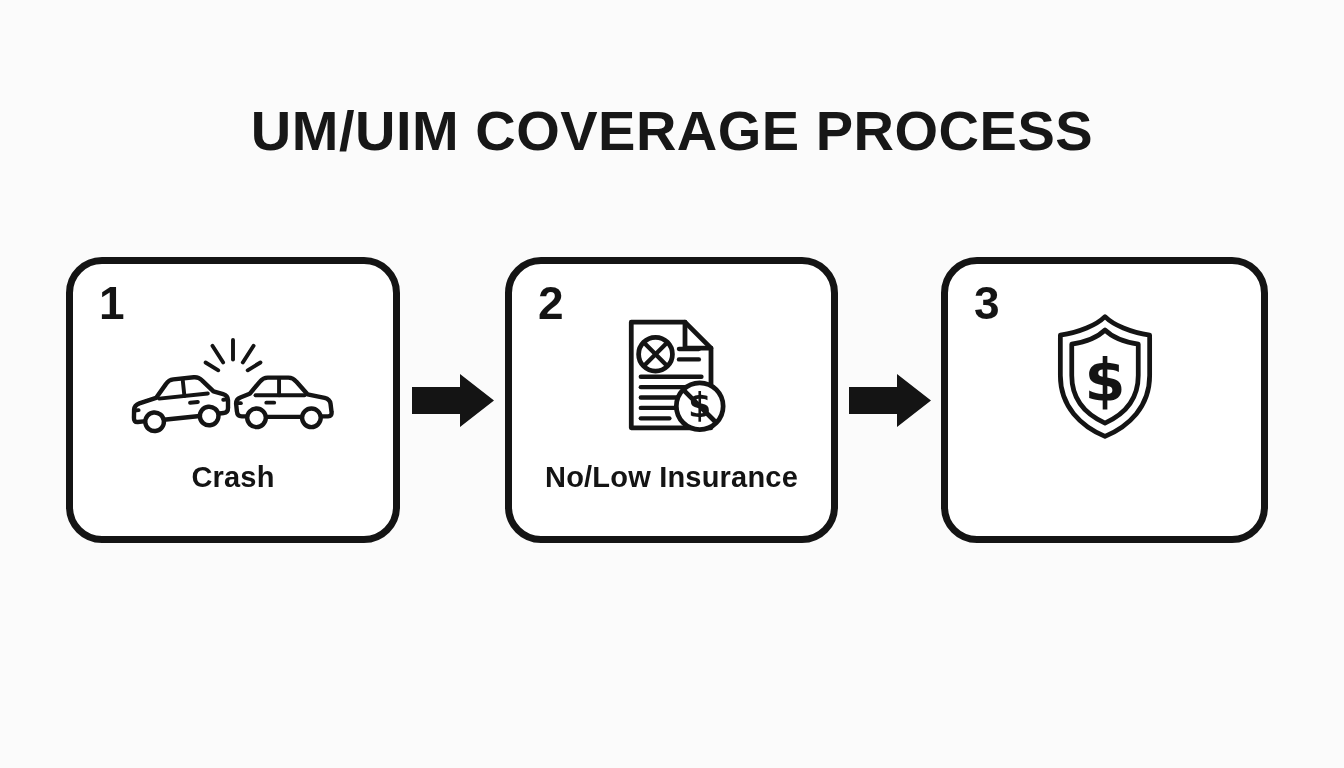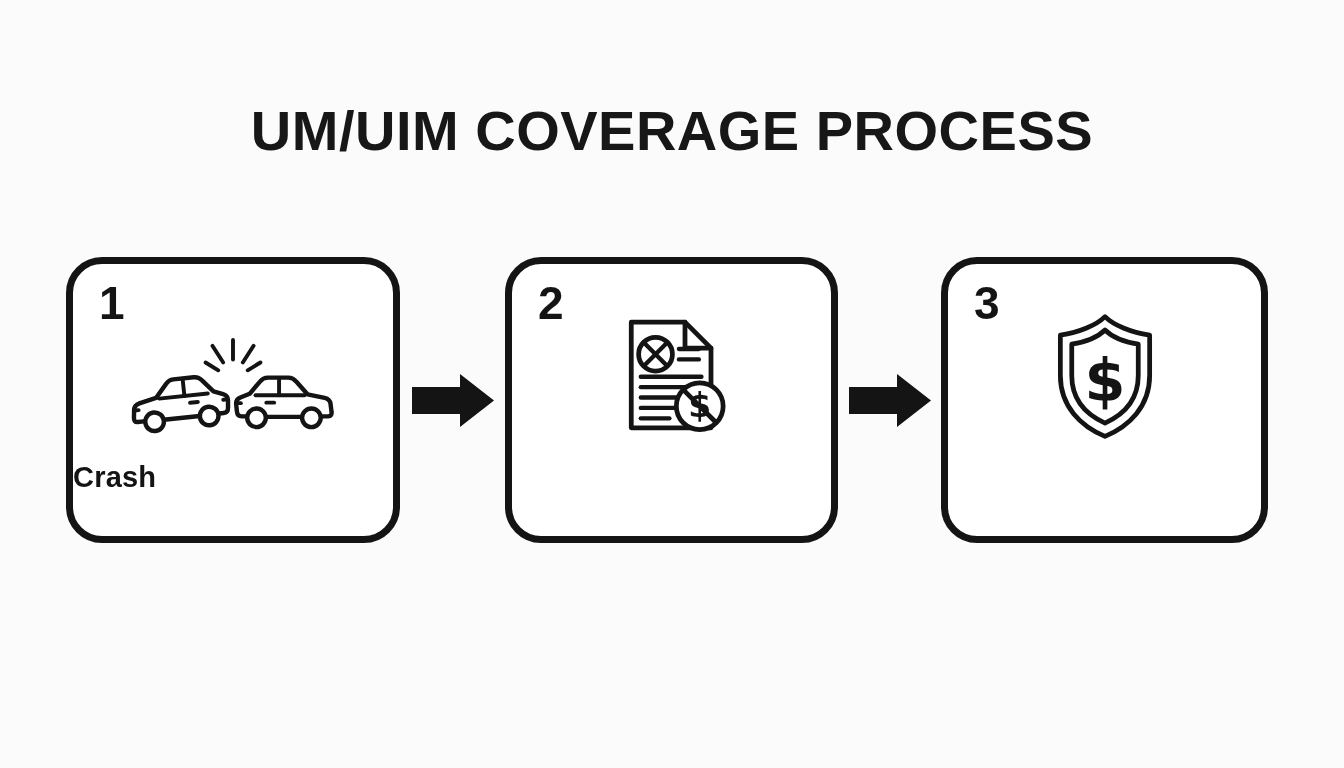--- a/index.html
+++ b/index.html
@@ -32,21 +32,21 @@
     font-size:46px;font-weight:800;line-height:1;color:#141414;
   }
   .step-icon{
     position:absolute;left:50%;transform:translateX(-50%);
   }
   .icon-crash{top:72px;}
   .icon-doc{top:46px;}
   .icon-shield{top:46px;}
   .step-label{
     position:absolute;left:0;right:0;bottom:42px;
-    text-align:left;
+    text-align:center;
     font-size:29px;font-weight:700;letter-spacing:0.2px;
     color:#141414;white-space:nowrap;
   }
   .flow-arrow{position:absolute;top:373px;width:83px;height:55px;}
   .arrow-1{left:412px;}
   .arrow-2{left:849px;}
   svg{display:block;}
   .ink-stroke{stroke:#141414;fill:none;stroke-linecap:round;stroke-linejoin:round;}
   .ink-fill{fill:#141414;}
   .paper-fill{fill:#ffffff;}
@@ -124,20 +124,21 @@
         <path class="ink-stroke" stroke-width="5" d="M39,101 L103,101"></path>
         <path class="ink-stroke" stroke-width="5" d="M39,113 L78,113"></path>
         <path class="ink-stroke" stroke-width="5" d="M39,125 L72,125"></path>
         <g>
           <circle class="ink-stroke paper-fill" stroke-width="5.5" cx="107" cy="111" r="27"></circle>
           <text class="icon-dollar-text" x="107" y="124" font-size="38">$</text>
           <path class="ink-stroke" stroke-width="5.5" d="M89,93 L125,129"></path>
         </g>
       </svg>
     </div>
+    <div class="step-label">No/Low Insurance</div>
   </div>
 
   <div class="flow-arrow arrow-2">
     <svg width="83" height="55" viewBox="0 0 83 55">
       <polygon class="ink-fill" points="0,14 48,14 48,1 82,27.5 48,54 48,41 0,41"></polygon>
     </svg>
   </div>
 
   <div class="step-box box-3">
     <div class="step-number">3</div>

